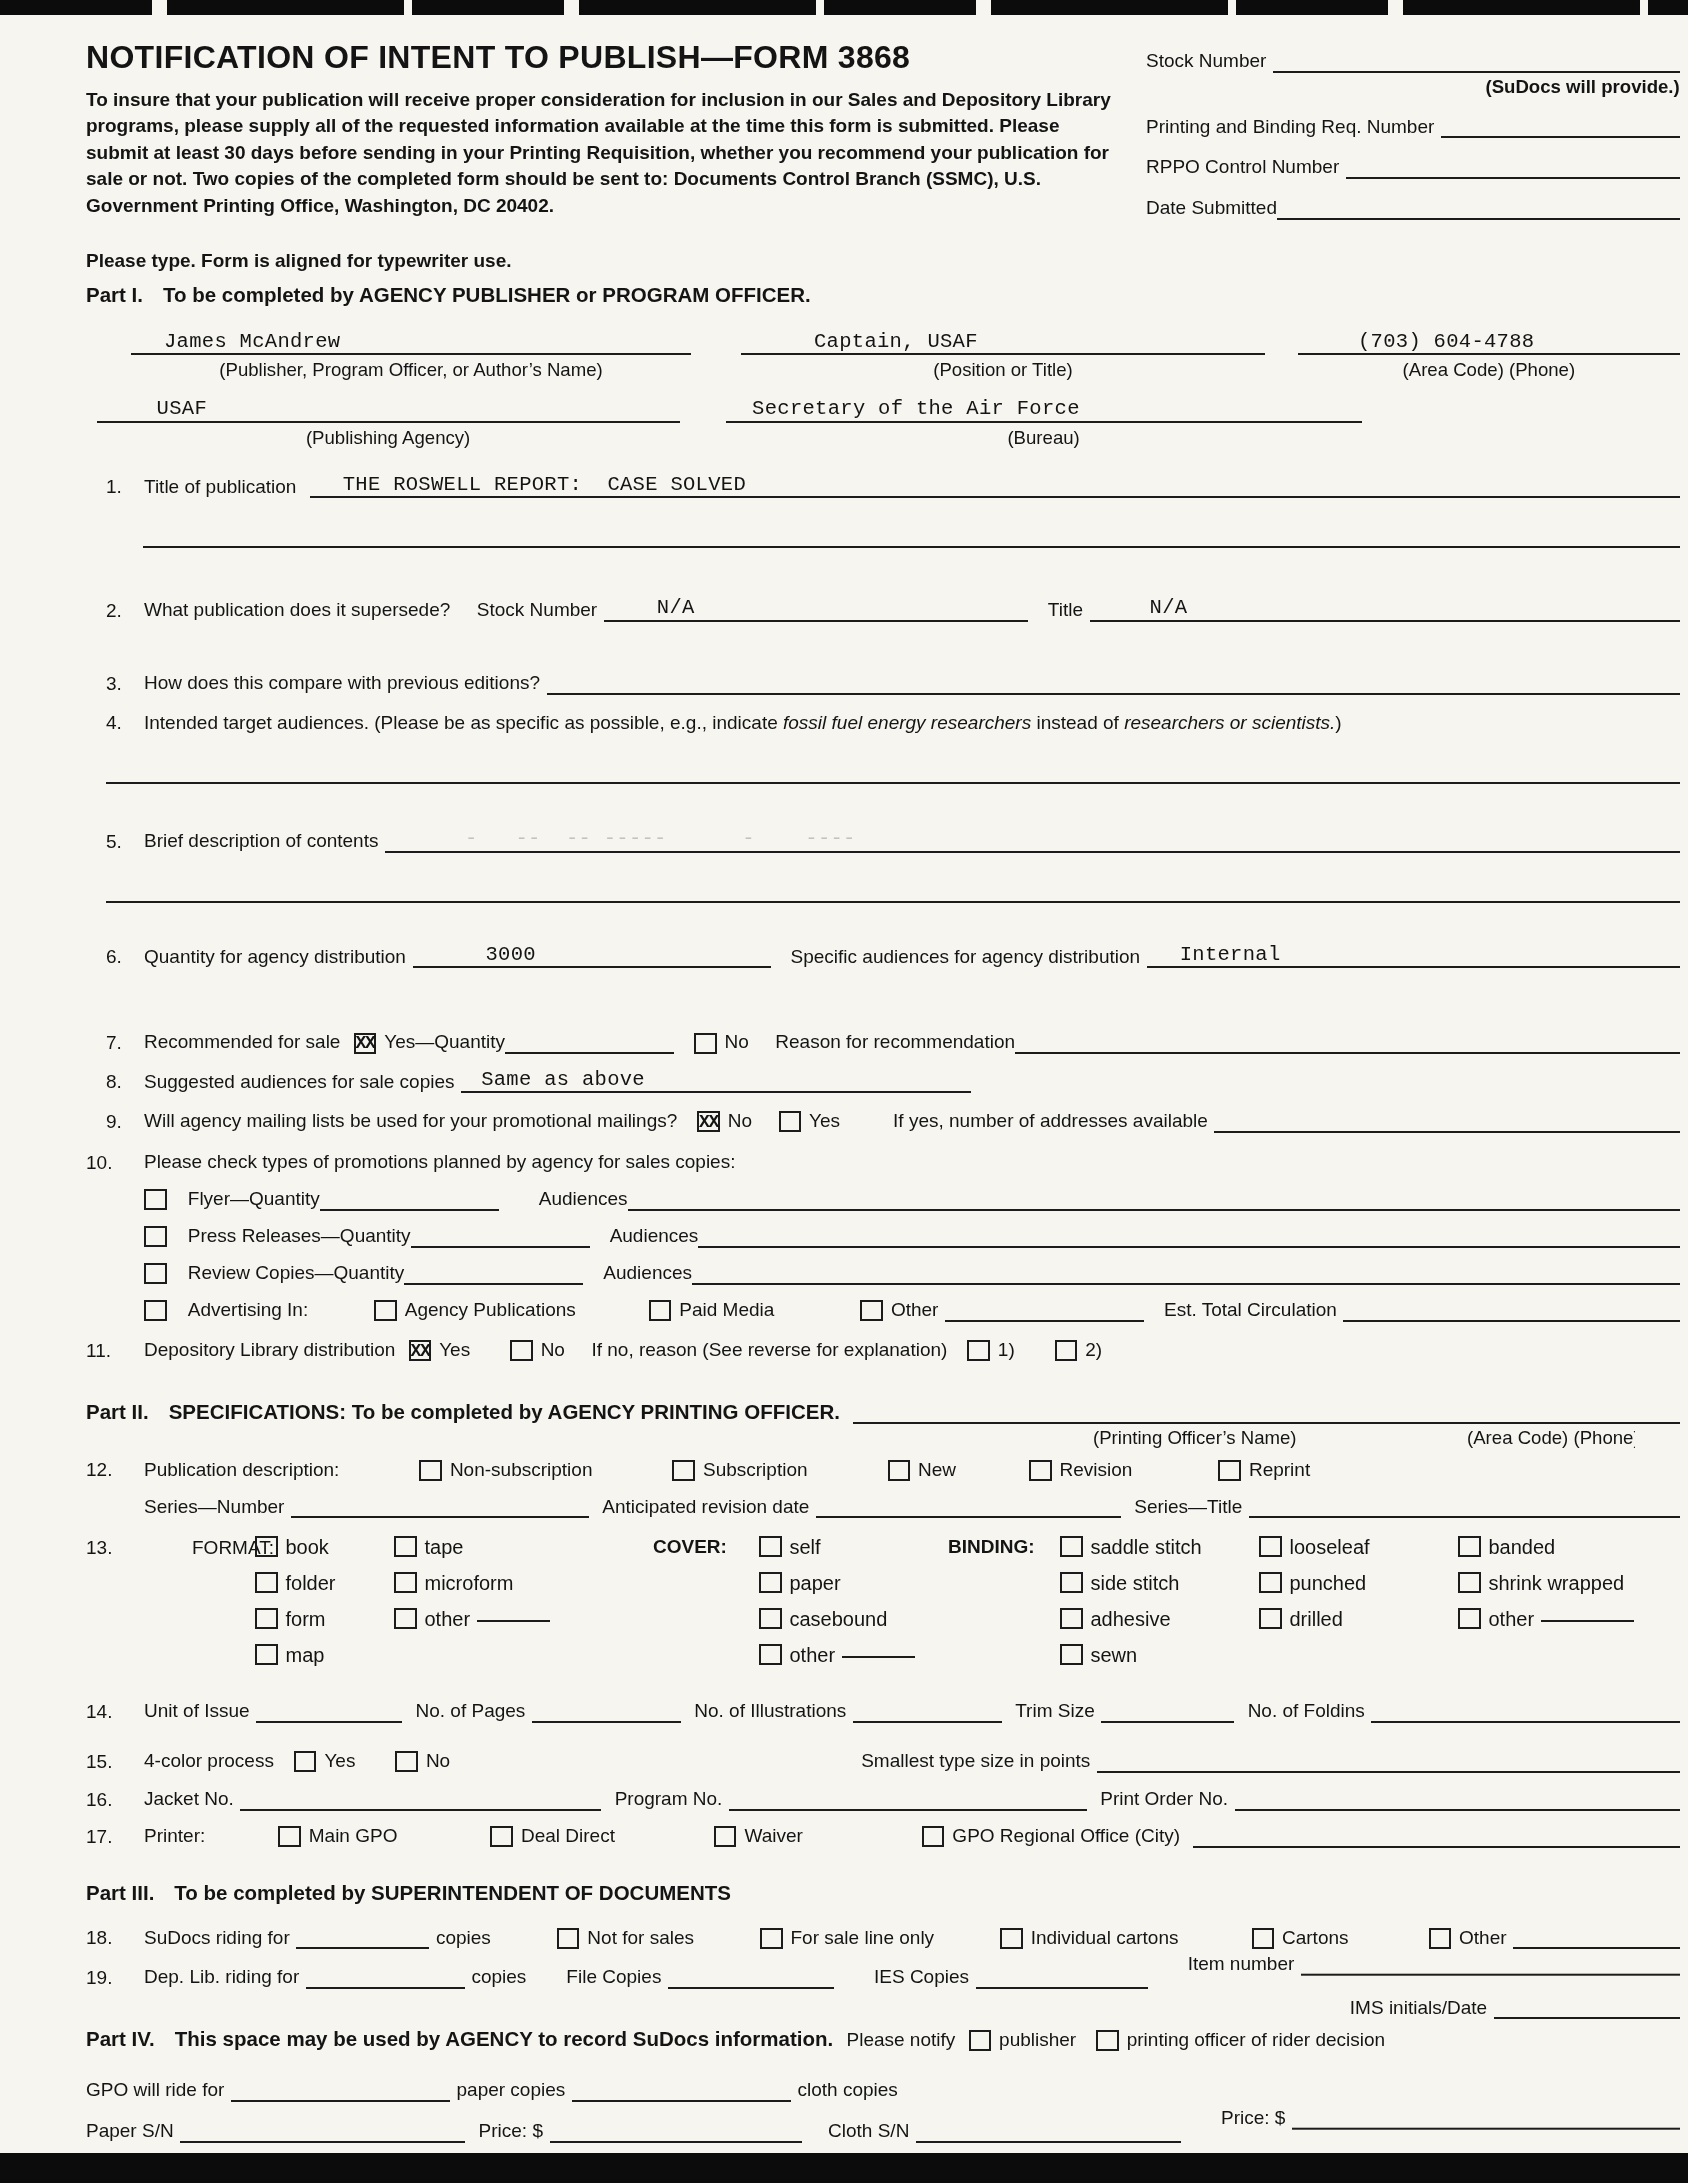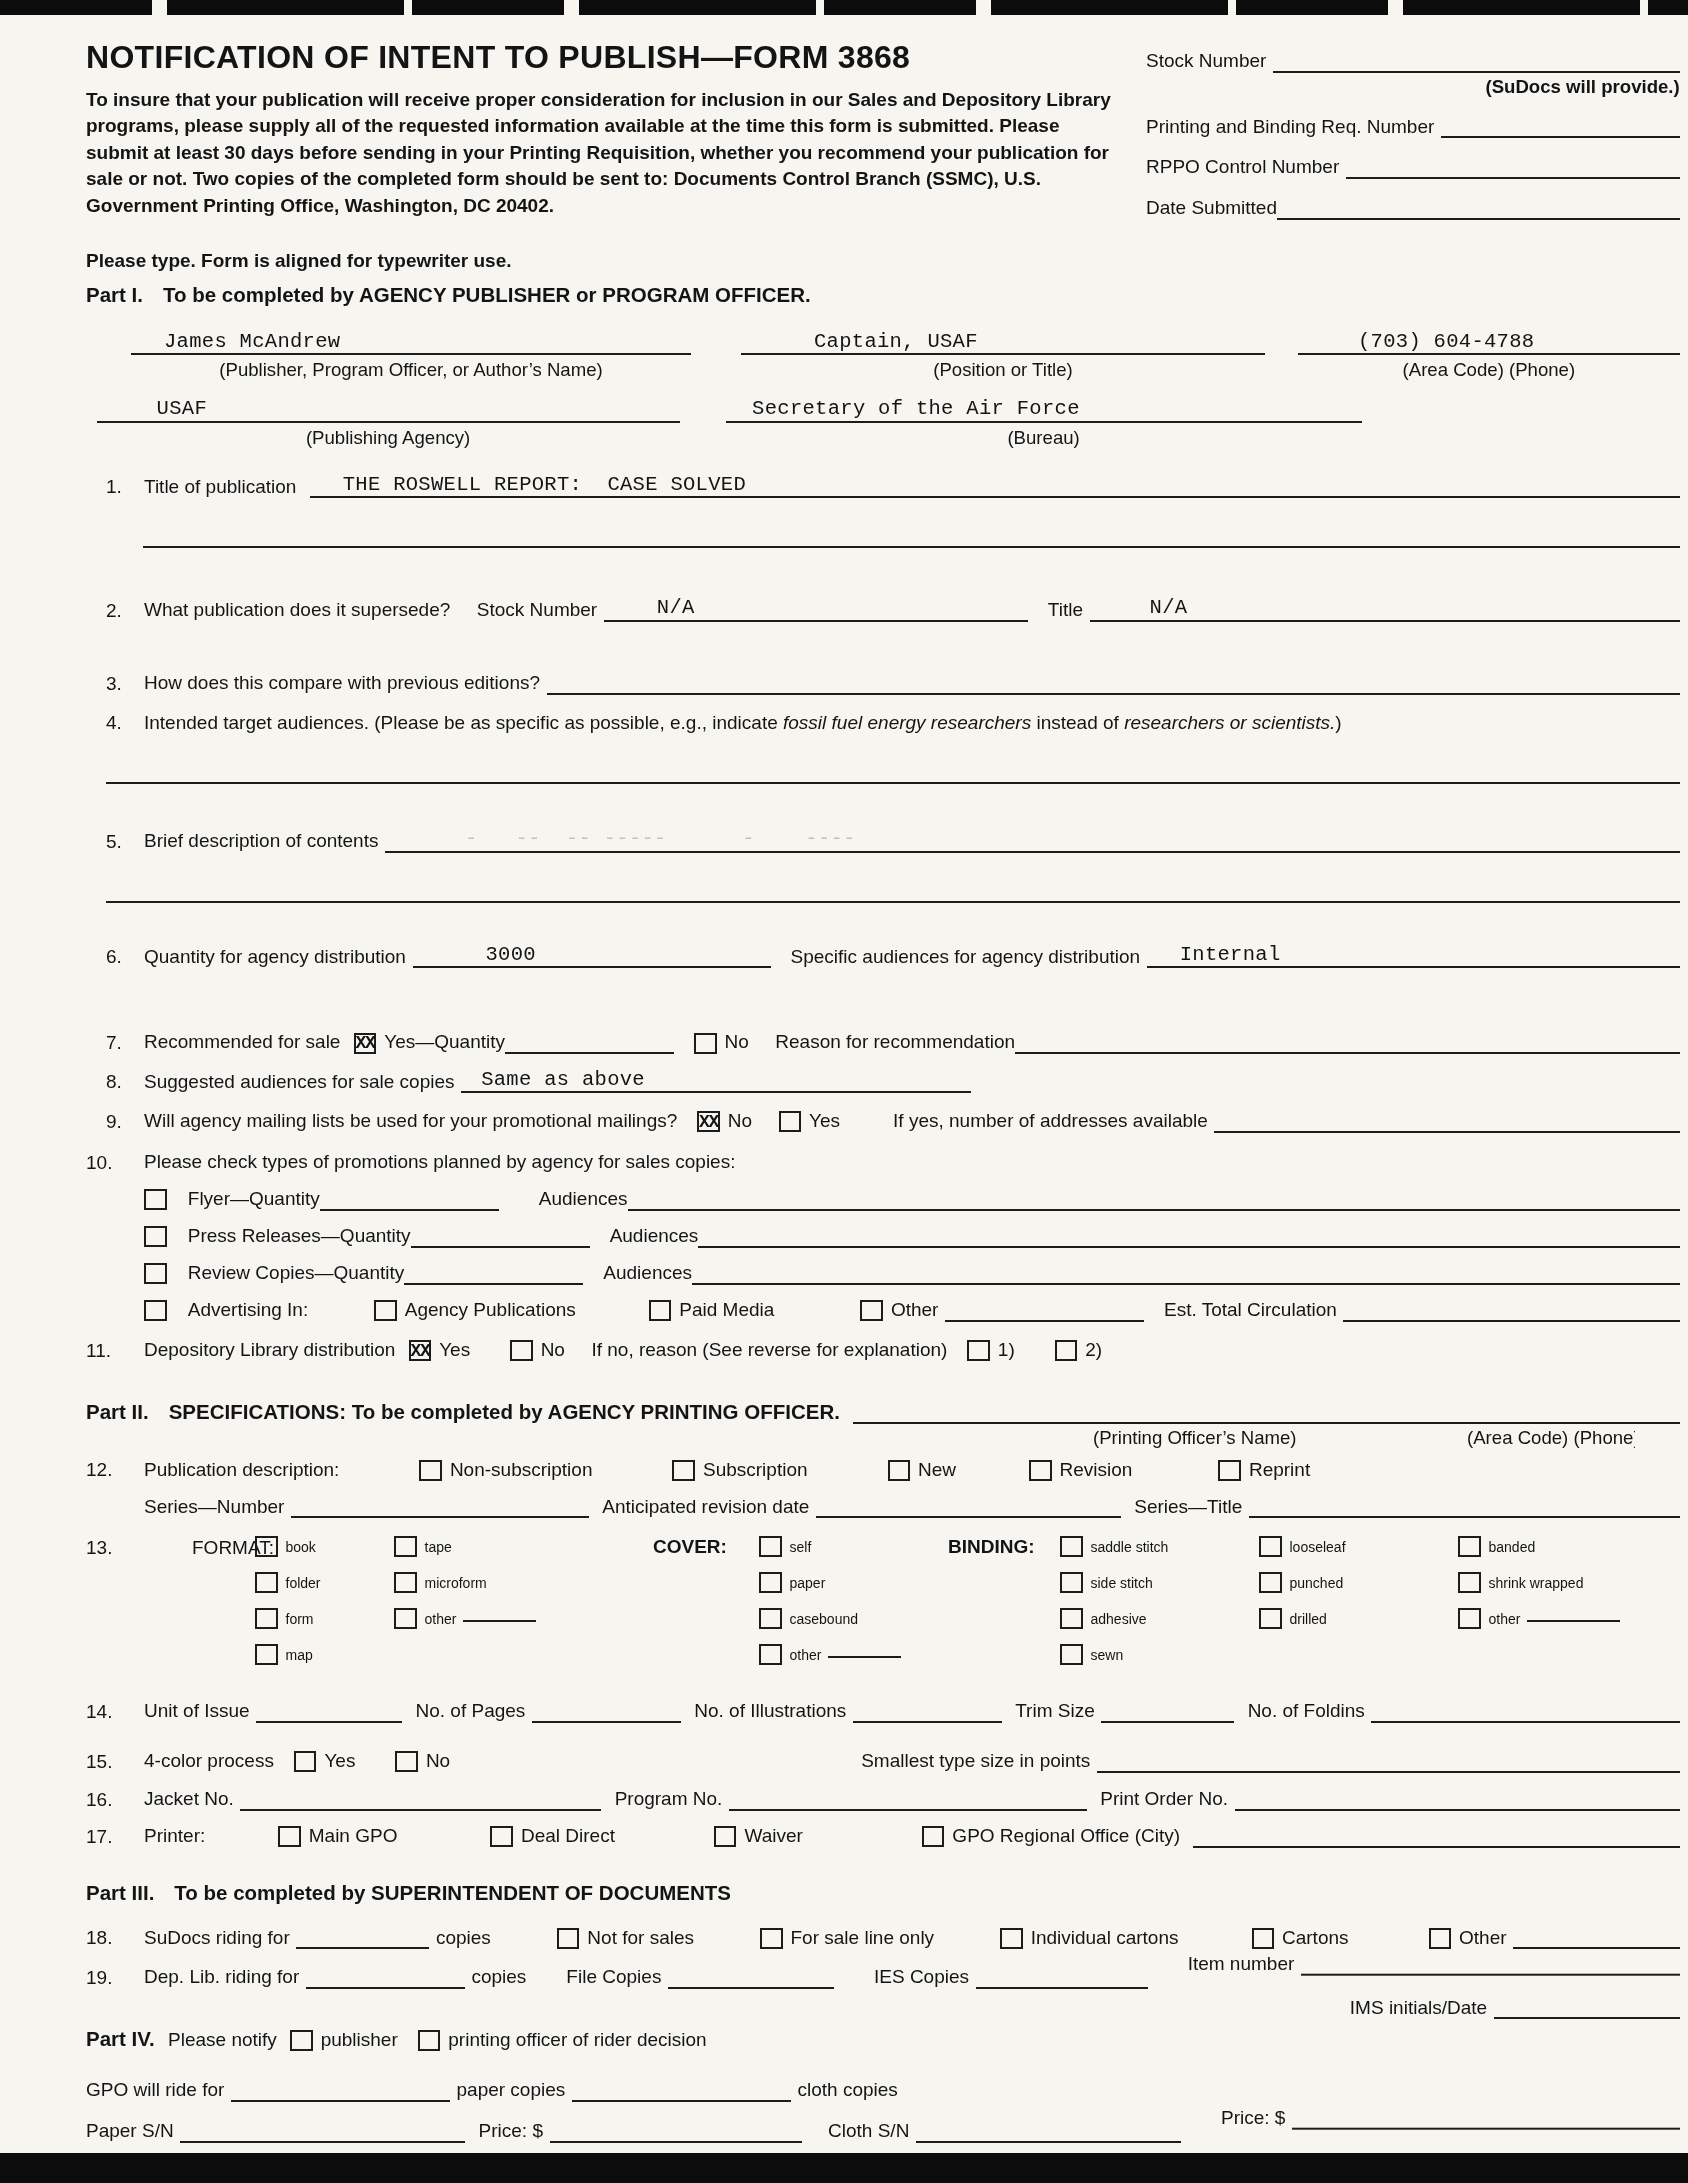--- a/index.html
+++ b/index.html
@@ -58,21 +58,21 @@
   .faint { opacity: 0.22; }
 
   .partHead { font-size: 20.5px; }
   .subpos { position: relative; height: 28px; }
   .subpos .sp1 { position: absolute; left: 1007px; top: 2.7px; font-size: 18.6px; white-space: nowrap; }
   .subpos .sp2 { position: absolute; left: 1381px; top: 2.7px; font-size: 18.6px; white-space: nowrap; width: 168px; overflow: hidden; }
 
   .fmt { position: relative; height: 148px; margin-top: 10.6px; }
   .fmt .abs { position: absolute; top: 0; }
   .fmt .col { display: flex; flex-direction: column; }
-  .fmt .cell { display: flex; align-items: center; height: 36px; white-space: nowrap; font-size: 14px; }
+  .fmt .cell { display: flex; align-items: center; height: 36px; white-space: nowrap; font-size: 20px; }
   .fmt .hdr { position: absolute; top: 6.6px; font-size: 19px; font-weight: 700; white-space: nowrap; }
 
   .right-row { justify-content: flex-end; }
   .raise { transform: translateY(-13.3px); }
   .footer { font-size: 19px; font-weight: 700; margin-top: 18.6px; }
 </style>
 </head>
 <body>
 
 <div class="scan-top"></div>
@@ -507,20 +507,21 @@
     <span class="lbl gap60 raise">Item number</span>
     <span class="fill gap10 raise"></span>
   </div>
   <div class="r right-row" style="margin-top:6.6px;">
     <span class="lbl">IMS initials/Date</span>
     <span class="wline gap10" style="width:186px;"></span>
   </div>
 
   <div class="r" style="margin-top:6.6px;">
     <span class="lbl b partHead">Part IV.</span>
+    <span class="lbl b partHead gap30">This space may be used by AGENCY to record SuDocs information.</span>
     <span class="lbl gap20">Please notify</span>
     <span class="cb gap20"></span>
     <span class="lbl">publisher</span>
     <span class="cb gap30"></span>
     <span class="lbl">printing officer of rider decision</span>
   </div>
 
   <div class="r" style="margin-top:26.5px;">
     <span class="lbl">GPO will ride for</span>
     <span class="wline gap10" style="width:219px;"></span>

